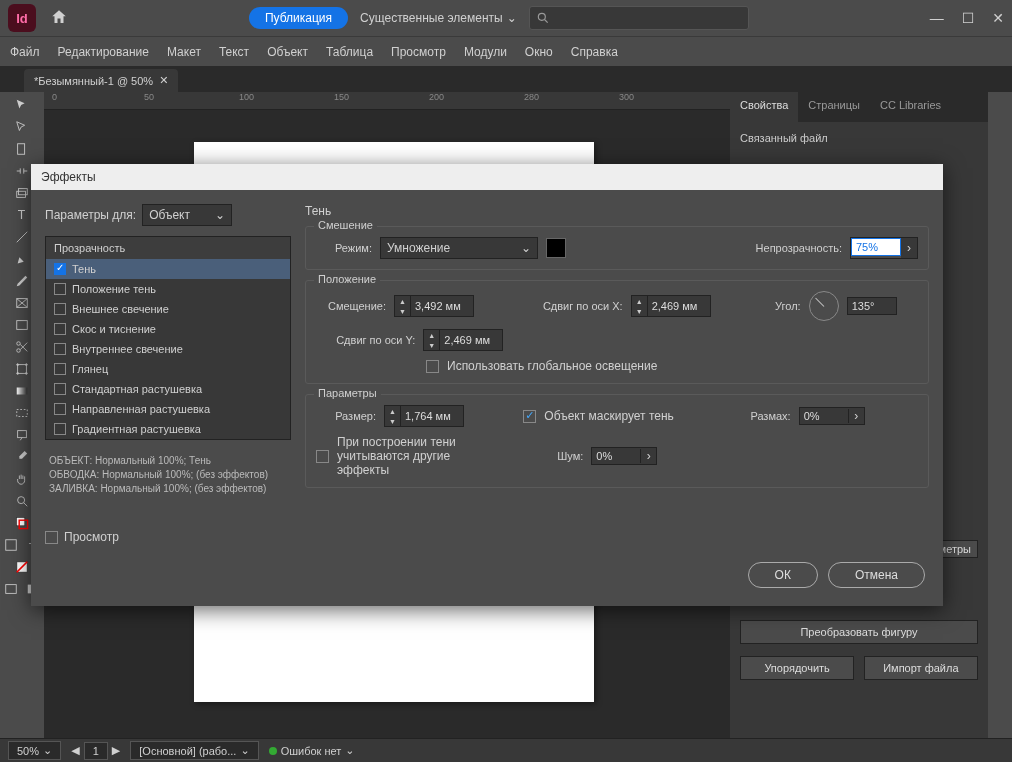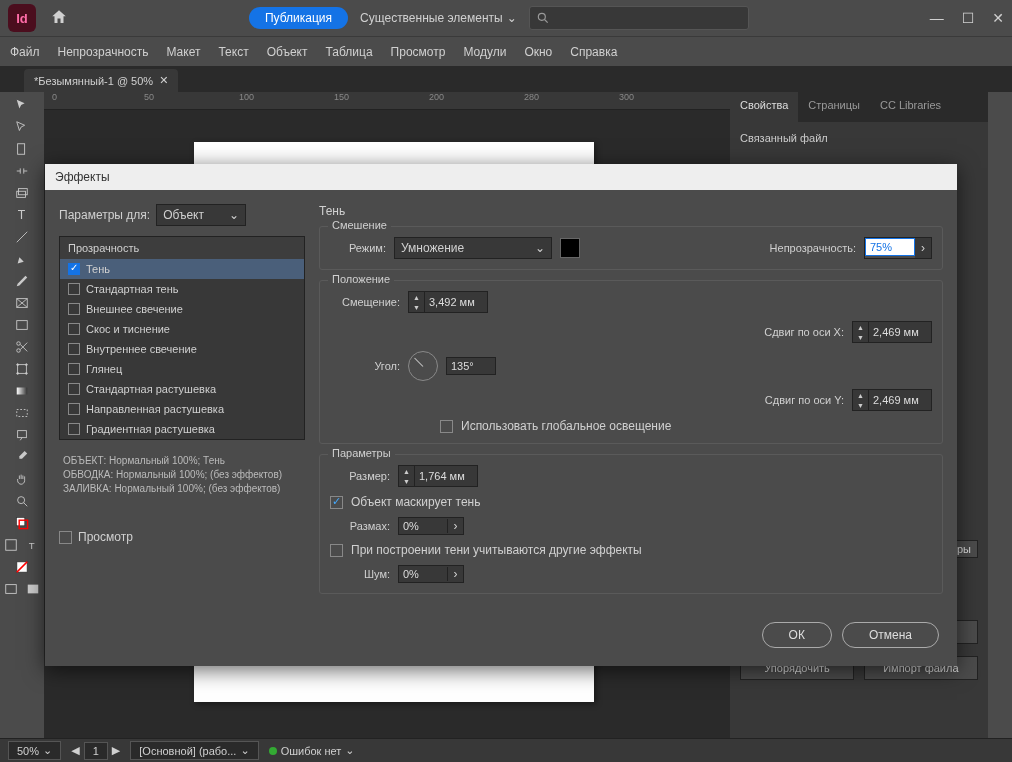--- a/index.html
+++ b/index.html
@@ -50,21 +50,21 @@
   .panel-btn { background: #4b4b4b; border: 1px solid #222; color: #ddd; padding: 5px 8px; font-size: 11px; cursor: pointer; width: 100%; margin-top: 6px; }
   .panel-btn-half { width: 48%; display: inline-block; }
   .panel-checkbox { display: flex; align-items: center; gap: 6px; margin: 8px 0; }
   .right-collapse { width: 24px; background: #4b4b4b; }
   
   
   .statusbar { height: 24px; background: #383838; display: flex; align-items: center; padding: 0 8px; gap: 10px; font-size: 11px; border-top: 1px solid #222; }
   .status-seg { display: flex; align-items: center; gap: 4px; }
   .status-dd { background: #2a2a2a; padding: 2px 8px; border: 1px solid #555; }
   .err-dot { width: 8px; height: 8px; border-radius: 50%; background: #3a3; display: inline-block; }
-  .modal { position: absolute; top: 164px; left: 45px; width: 912px; background: #4b4b4b; box-shadow: 0 4px 20px rgba(0,0,0,0.6); }
+  .modal { position: absolute; top: 164px; left: 31px; width: 912px; background: #4b4b4b; box-shadow: 0 4px 20px rgba(0,0,0,0.6); }
   .modal-title { background: #eee; color: #333; padding: 6px 10px; font-size: 12px; }
   .modal-body { padding: 14px; display: flex; gap: 14px; }
   .modal-left { width: 246px; }
   .modal-right { flex: 1; }
   
   .param-row { display: flex; align-items: center; gap: 6px; margin-bottom: 10px; }
   .param-label { font-size: 12px; }
   .dd { background: #383838; border: 1px solid #222; padding: 3px 6px; display: flex; align-items: center; justify-content: space-between; cursor: pointer; }
   .dd.small { width: 90px; }
   
@@ -75,21 +75,21 @@
   .fx-check { width: 12px; height: 12px; border: 1px solid #888; display: inline-block; }
   .fx-check.on { background: #1473e6; border-color: #1473e6; position: relative; }
   .fx-check.on::after { content: '✓'; color: #fff; font-size: 10px; position: absolute; top: -2px; left: 1px; }
   
   .summary { font-size: 10px; color: #bbb; margin-top: 10px; line-height: 1.4; padding: 4px; }
   .preview-row { display: flex; align-items: center; gap: 6px; margin-top: 30px; }
   
   .section-title { font-size: 12px; margin-bottom: 8px; }
   .group { border: 1px solid #5a5a5a; border-radius: 3px; padding: 10px; margin-bottom: 10px; position: relative; }
   .group-title { position: absolute; top: -8px; left: 8px; background: #4b4b4b; padding: 0 4px; font-size: 11px; }
-  .grid2 { display: grid; grid-template-columns: 1fr; gap: 8px 20px; align-items: center; }
+  .grid2 { display: grid; grid-template-columns: 1fr 1fr 1fr; gap: 8px 20px; align-items: center; }
   .label-right { text-align: right; font-size: 11px; white-space: nowrap; }
   .spinner { display: flex; align-items: center; background: #383838; border: 1px solid #222; }
   .spinner-arrows { width: 16px; display: flex; flex-direction: column; border-right: 1px solid #222; }
   .spinner-arrow { height: 10px; display: flex; align-items: center; justify-content: center; cursor: pointer; font-size: 7px; color: #ccc; }
   .spinner-input { background: transparent; border: none; color: #ddd; width: 62px; padding: 2px 4px; font-size: 11px; outline: none; }
   .opacity-input { background: #fff; color: #1473e6; border: 1px solid #1473e6; width: 50px; padding: 2px 4px; font-size: 11px; outline: none; }
   .opacity-wrap { display: flex; align-items: flex-start; border: 1px solid #222; }
   .opacity-wrap .tri { width: 16px; height: 20px; display: flex; align-items: center; justify-content: center; background: #383838; cursor: pointer; }
   
   .angle-dial { width: 30px; height: 30px; border: 1px solid #888; border-radius: 50%; position: relative; }
@@ -133,21 +133,21 @@
   </div>
   <div class="win-controls">
     <span class="win-btn">—</span>
     <span class="win-btn">☐</span>
     <span class="win-btn">✕</span>
   </div>
 </div>
 
 <div class="menubar">
   <span class="menu-item">Файл</span>
-  <span class="menu-item">Непрозрачность</span>
+  <span class="menu-item">Редактирование</span>
   <span class="menu-item">Макет</span>
   <span class="menu-item">Текст</span>
   <span class="menu-item">Объект</span>
   <span class="menu-item">Таблица</span>
   <span class="menu-item">Просмотр</span>
   <span class="menu-item">Модули</span>
   <span class="menu-item">Окно</span>
   <span class="menu-item">Справка</span>
 </div>
 
@@ -384,21 +384,21 @@
         </div>
       </div>
       <div class="fx-list">
         <div class="fx-header">Прозрачность</div>
         <div class="fx-item selected">
             <span class="fx-check on"></span>
             <span>Тень</span>
           </div>
         <div class="fx-item">
             <span class="fx-check"></span>
-            <span>Стандартная тень</span>
+            <span>Положение тень</span>
           </div>
         <div class="fx-item">
             <span class="fx-check"></span>
             <span>Внешнее свечение</span>
           </div>
         <div class="fx-item">
             <span class="fx-check"></span>
             <span>Скос и тиснение</span>
           </div>
         <div class="fx-item">

